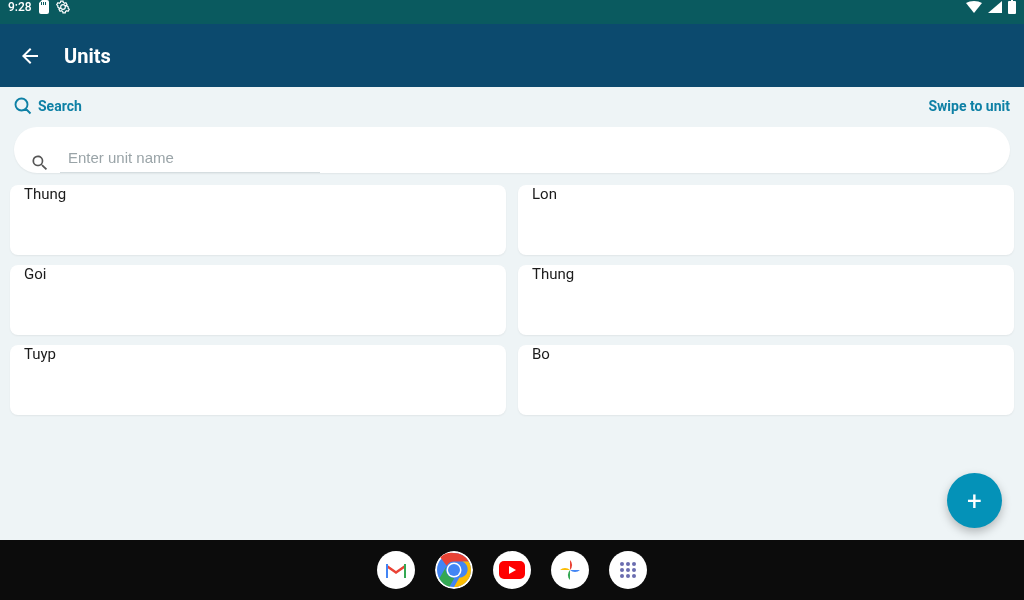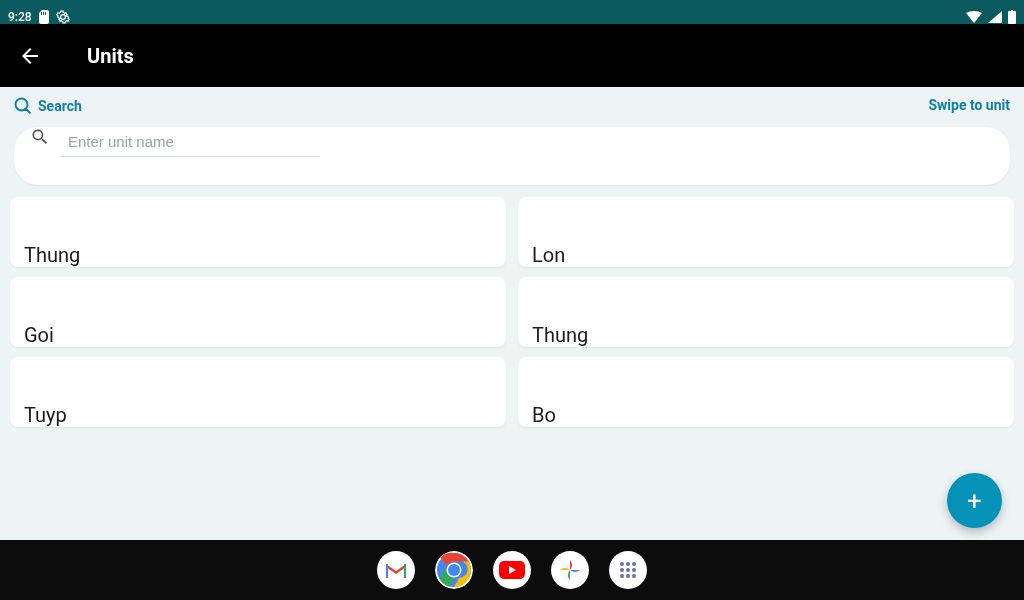--- a/index.html
+++ b/index.html
@@ -4,59 +4,59 @@
 <style>
   * { box-sizing: border-box; margin: 0; padding: 0; }
   html, body { width: 1024px; height: 600px; overflow: hidden; font-family: -apple-system, BlinkMacSystemFont, "Segoe UI", Roboto, Arial, sans-serif; }
   body { background: #eef4f6; position: relative; }
 
   .status-bar {
     height: 24px;
     background: #0a5a5f;
     color: #fff;
     display: flex;
-    align-items: flex-end;
+    align-items: flex-start;
     justify-content: space-between;
     padding: 0 8px;
     font-size: 12px;
     font-weight: 500;
   }
   .status-left, .status-right { display: flex; align-items: center; gap: 6px; }
   .status-left svg, .status-right svg { display: block; }
 
   .app-bar {
     height: 63px;
-    background: #000000;
+    background: #0c4a6e;
     color: #fff;
     display: flex;
     align-items: center;
     padding: 0 12px;
-    gap: 39px;
+    gap: 16px;
   }
   .app-bar .back { cursor: pointer; display: flex; align-items: center; justify-content: center; width: 36px; height: 36px; }
   .app-bar h1 { font-size: 20px; font-weight: 700; }
 
   .sub-bar {
     display: flex;
-    align-items: flex-start;
+    align-items: center;
     justify-content: space-between;
     padding: 10px 14px 6px 14px;
     color: #0e80a5;
     font-weight: 700;
     font-size: 14px;
   }
   .sub-bar .search-label { display: flex; align-items: center; gap: 6px; }
 
   .search-box {
     margin: 6px 14px 12px 14px;
     background: #fff;
     border-radius: 24px;
-    height: 58px;
-    display: flex;
-    align-items: flex-start;
+    height: 46px;
+    display: flex;
+    align-items: flex-end;
     padding: 0 16px;
     box-shadow: 0 1px 2px rgba(0,0,0,0.06);
   }
   .search-box svg { flex: none; }
   .search-box input {
     border: none;
     outline: none;
     font-size: 15px;
     color: #333;
     padding: 6px 8px;
@@ -71,23 +71,23 @@
     display: grid;
     grid-template-columns: 1fr 1fr;
     gap: 10px 12px;
     padding: 0 10px;
   }
   .card {
     background: #fff;
     border-radius: 8px;
     height: 70px;
     display: flex;
-    align-items: flex-end;
+    align-items: flex-start;
     padding: 0 14px;
-    font-size: 20px;
+    font-size: 15px;
     color: #1b1b1b;
     box-shadow: 0 1px 2px rgba(0,0,0,0.06);
     cursor: pointer;
   }
 
   .fab {
     position: absolute;
     right: 22px;
     bottom: 72px;
     width: 55px;

